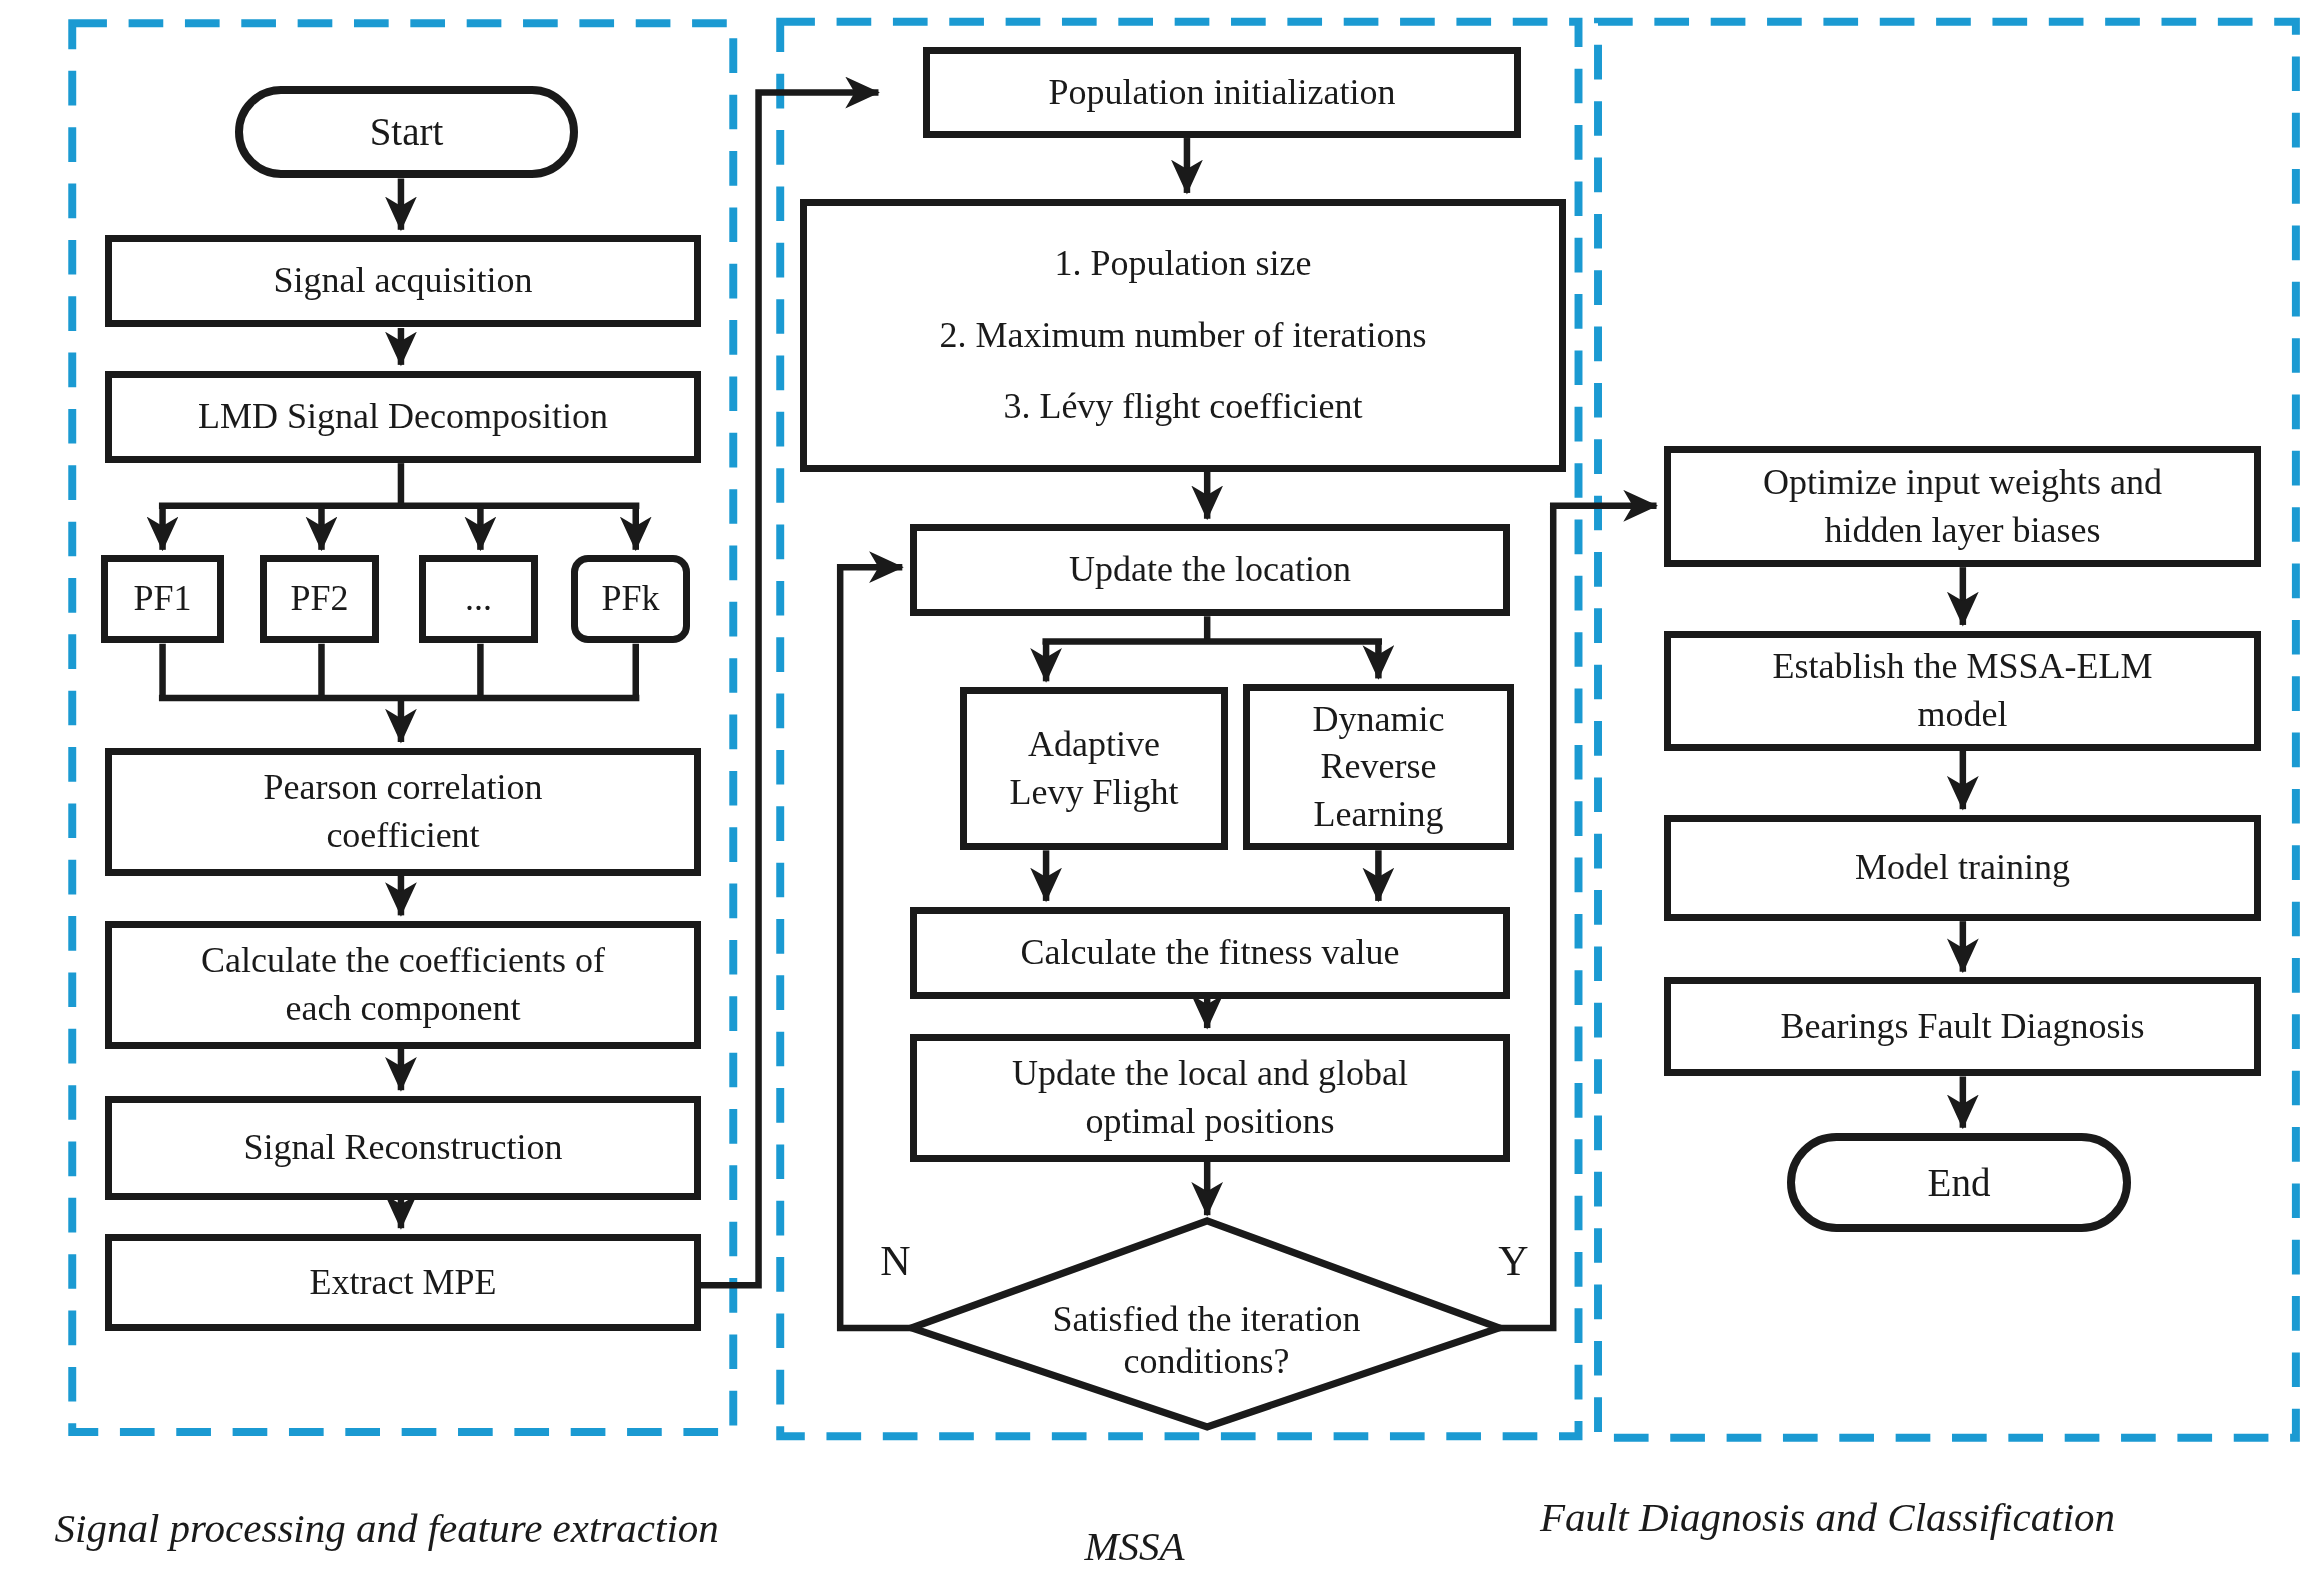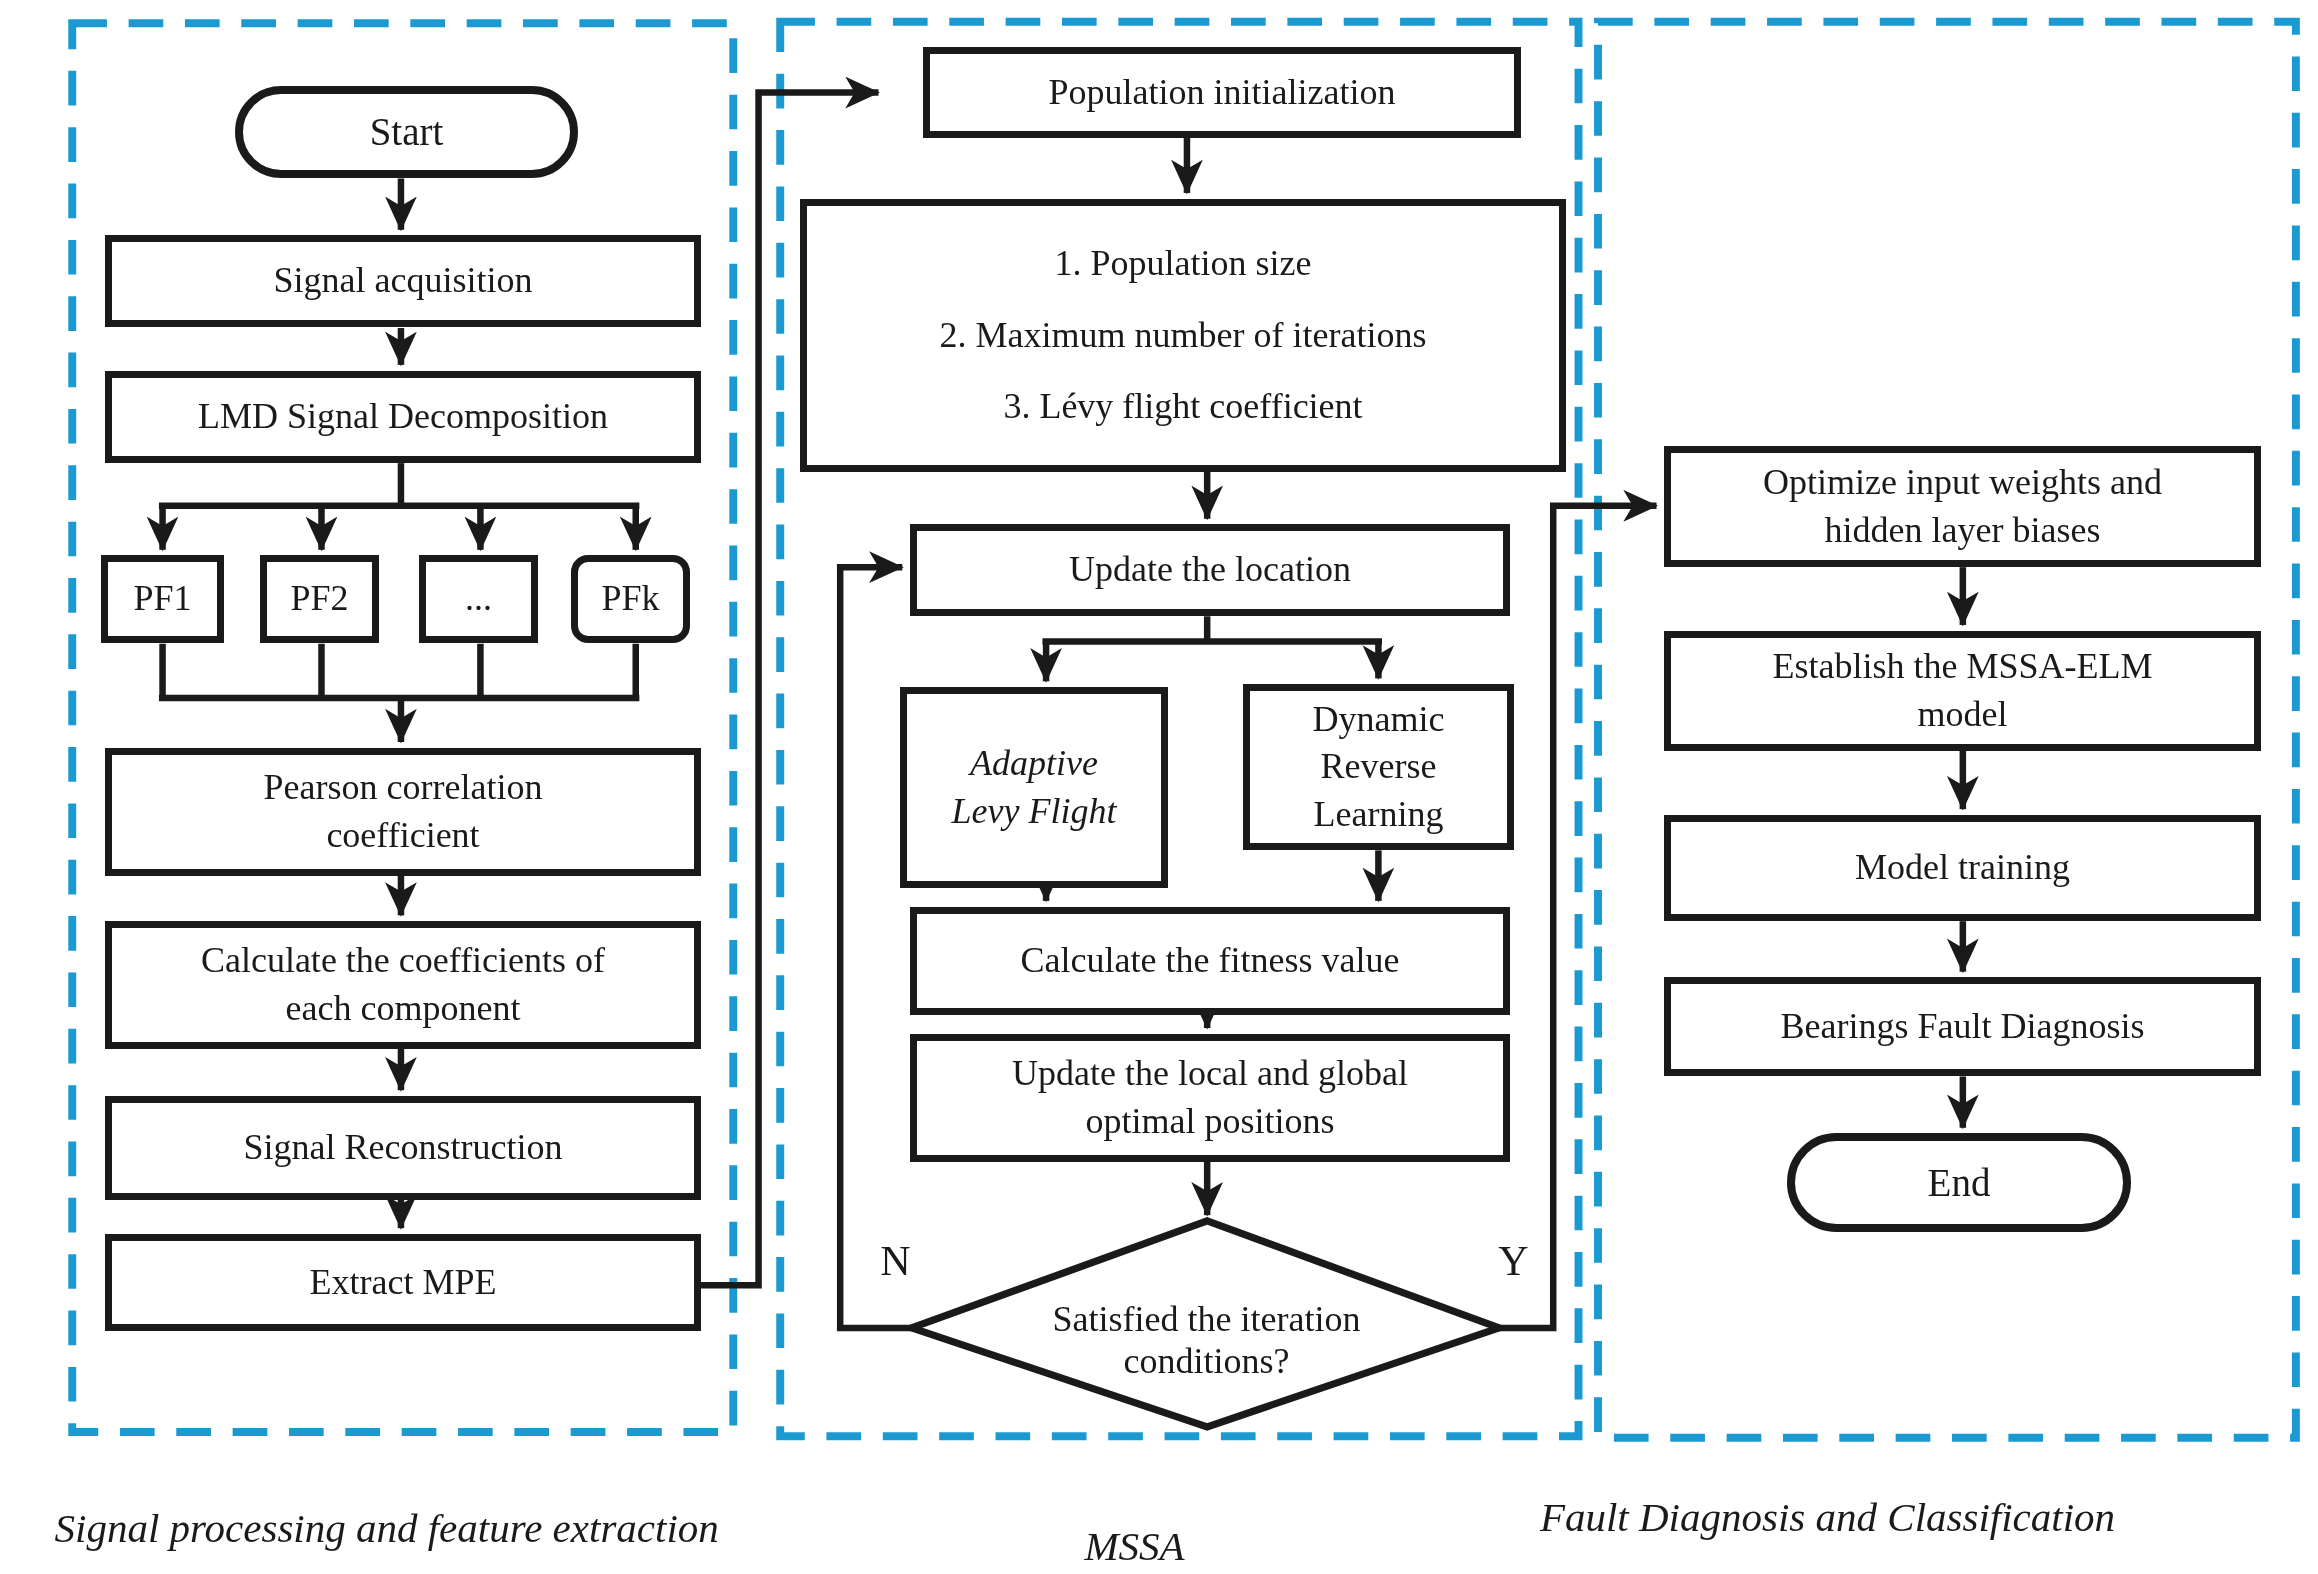--- a/index.html
+++ b/index.html
@@ -123,26 +123,26 @@
   <div class="node" style="left:105px; top:1096px; width:596px; height:104px;">Signal Reconstruction</div>
   <div class="node" style="left:105px; top:1234px; width:596px; height:97px;">Extract MPE</div>
 
   <div class="node" style="left:884px; top:47px; width:598px; height:91px;margin-left:39px;">Population initialization</div>
   <div class="node params-box" style="left:800px; top:199px; width:766px; height:273px;">
     <div>1. Population size</div>
     <div>2. Maximum number of iterations</div>
     <div>3. Lévy flight coefficient</div>
   </div>
   <div class="node" style="left:910px; top:524px; width:600px; height:92px;">Update the location</div>
-  <div class="node" style="left:900px; top:687px; width:268px; height:201px;font-style:italic;">Adaptive
+  <div class="node" style="left:960px; top:687px; width:268px; height:163px;">Adaptive
 Levy Flight</div>
   <div class="node" style="left:1243px; top:684px; width:271px; height:166px;">Dynamic
 Reverse
 Learning</div>
-  <div class="node" style="left:910px; top:907px; width:600px; height:108px;">Calculate the fitness value</div>
+  <div class="node" style="left:910px; top:907px; width:600px; height:92px;">Calculate the fitness value</div>
   <div class="node" style="left:910px; top:1034px; width:600px; height:128px;">Update the local and global
 optimal positions</div>
   <div class="plain" style="left:990px; top:1275px; width:433px; height:130px; font-size:36px;">Satisfied the iteration
 conditions?</div>
   <div class="plain branch-label" style="left:865px; top:1237px; width:61px; height:48px;">N</div>
   <div class="plain branch-label" style="left:1483px; top:1237px; width:61px; height:48px;">Y</div>
 
   <div class="node" style="left:1664px; top:446px; width:597px; height:121px;">Optimize input weights and
 hidden layer biases</div>
   <div class="node" style="left:1664px; top:631px; width:597px; height:120px;">Establish the MSSA-ELM

